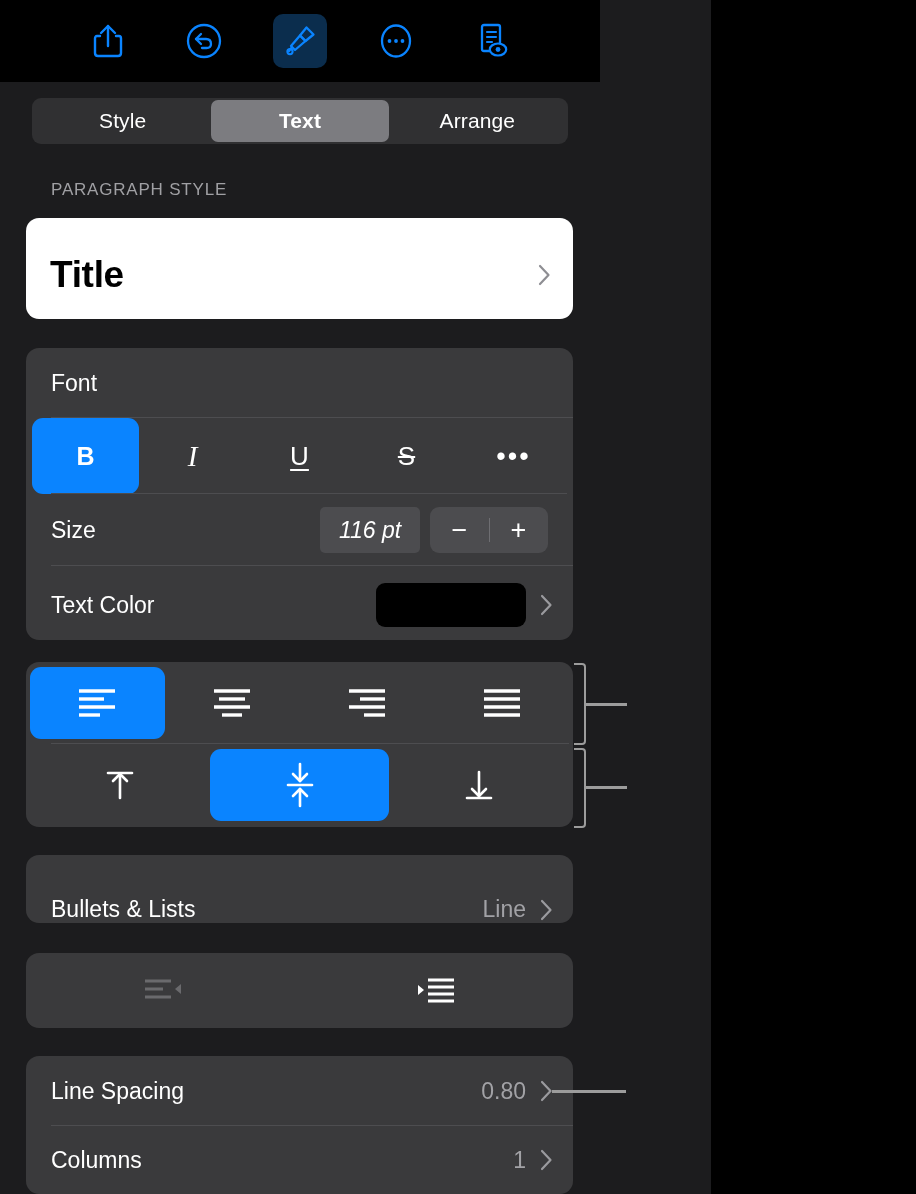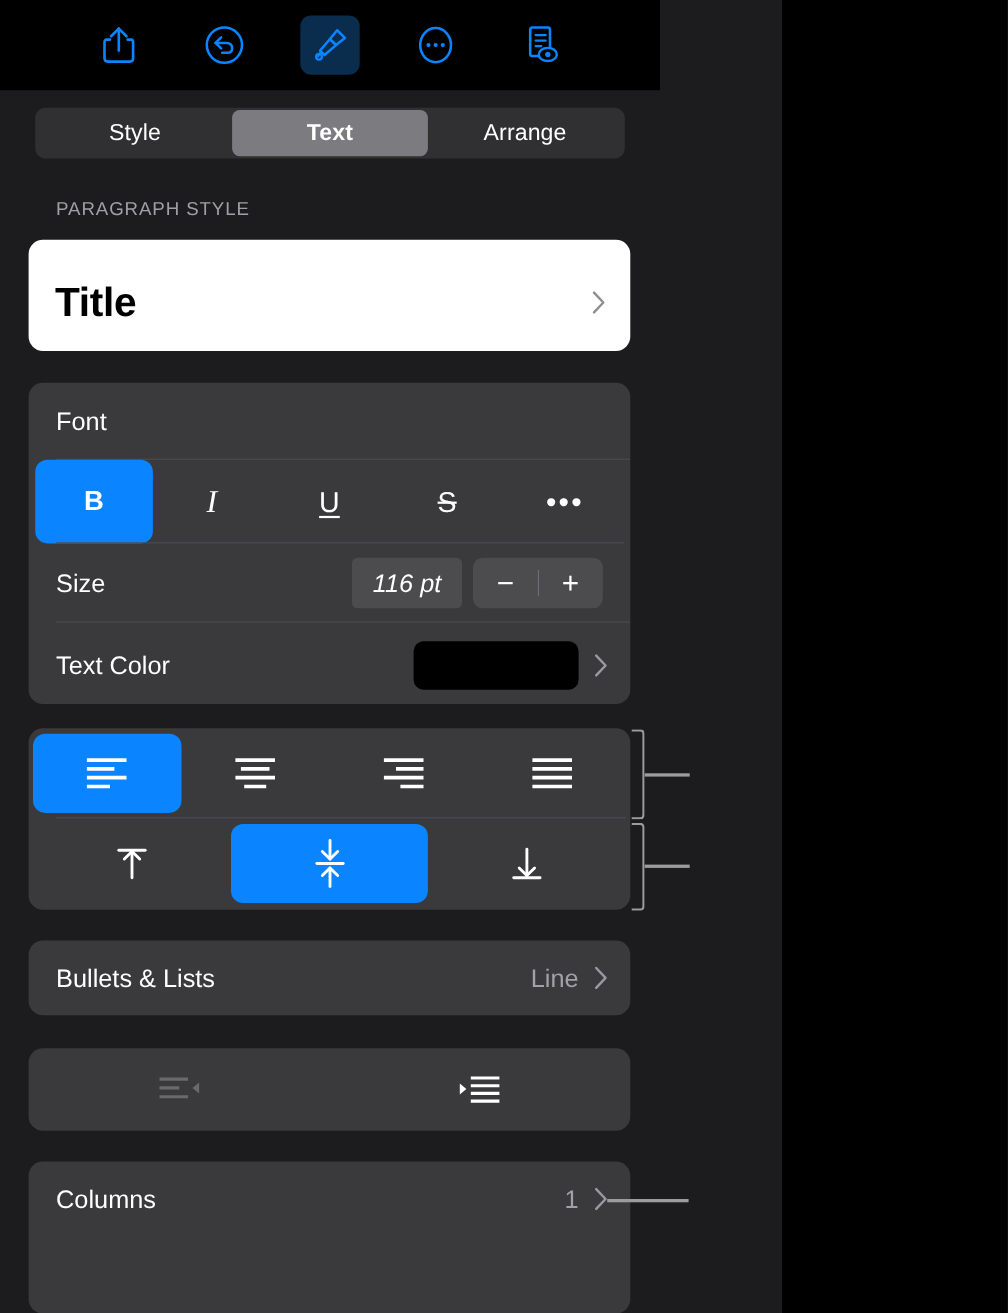--- a/index.html
+++ b/index.html
@@ -317,21 +317,21 @@
             <line x1="18" y1="7" x2="18" y2="31"></line>
             <path d="M11 24 L18 31 L25 24"></path>
             <line x1="6" y1="33" x2="30" y2="33"></line>
           </g>
         </svg>
       </div>
     </div>
   </div>
 
   <div class="card" style="top:855px;height:68px;">
-    <div class="row" style="height:68px;">
+    <div class="row" style="height:68px;align-items:flex-end;">
       <span class="row-label">Bullets &amp; Lists</span>
       <span class="row-right">
         <span class="row-value">Line</span>
         <svg class="chev" viewBox="0 0 13 22">
             <path d="M2 2 L10.5 11 L2 20"></path>
           </svg>
       </span>
     </div>
   </div>
 
@@ -355,20 +355,30 @@
             <line x1="14" y1="18" x2="40" y2="18"></line>
             <line x1="14" y1="25" x2="40" y2="25"></line>
           </g>
           <path d="M4 9 L4 19 L10 14 Z" fill="#ffffff"></path>
         </svg>
       </div>
     </div>
   </div>
 
   <div class="card" style="top:1056px;height:138px;">
+    <div class="row" style="height:70px;">
+      <span class="row-label">Line Spacing</span>
+      <span class="row-right">
+        <span class="row-value">0.80</span>
+        <svg class="chev" viewBox="0 0 13 22">
+            <path d="M2 2 L10.5 11 L2 20"></path>
+          </svg>
+      </span>
+      <div class="divider"></div>
+    </div>
     <div class="row" style="height:68px;">
       <span class="row-label">Columns</span>
       <span class="row-right">
         <span class="row-value">1</span>
         <svg class="chev" viewBox="0 0 13 22">
             <path d="M2 2 L10.5 11 L2 20"></path>
           </svg>
       </span>
     </div>
   </div>

